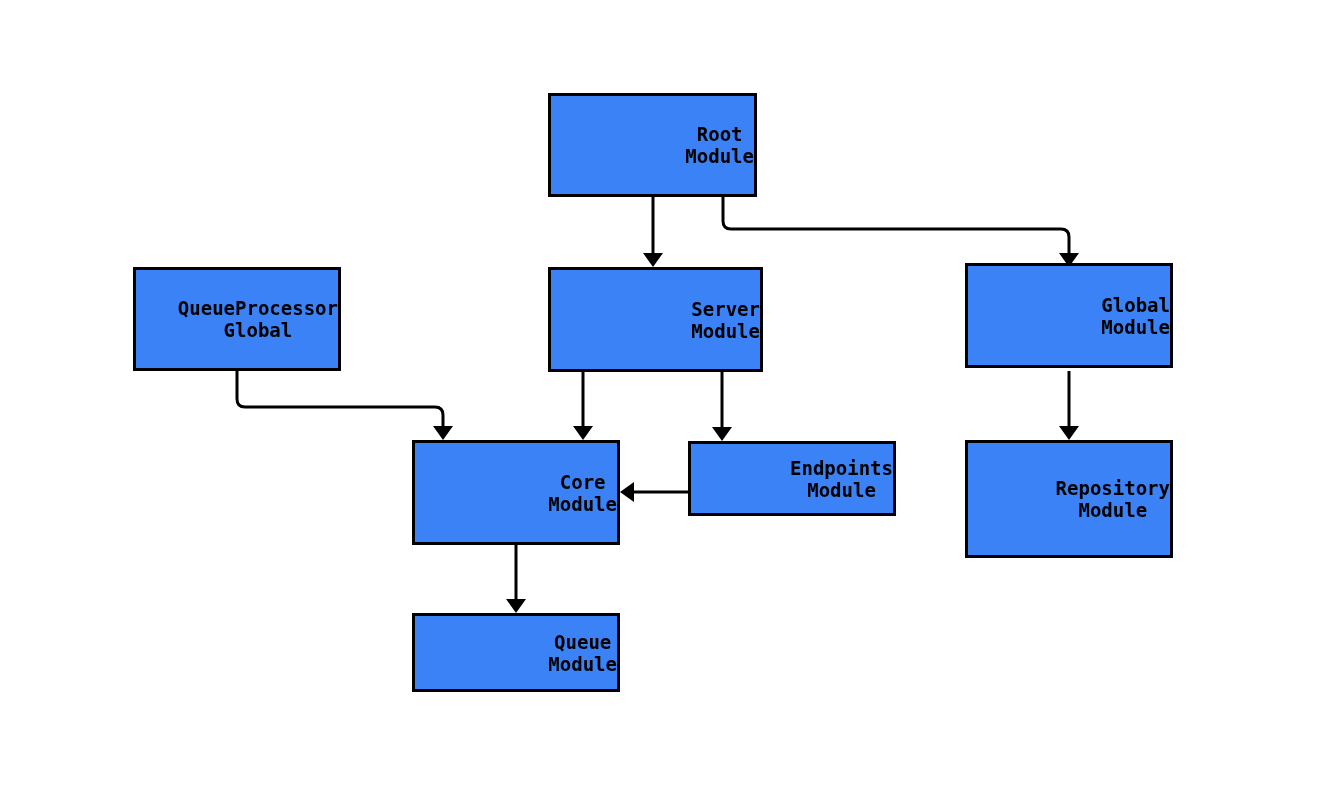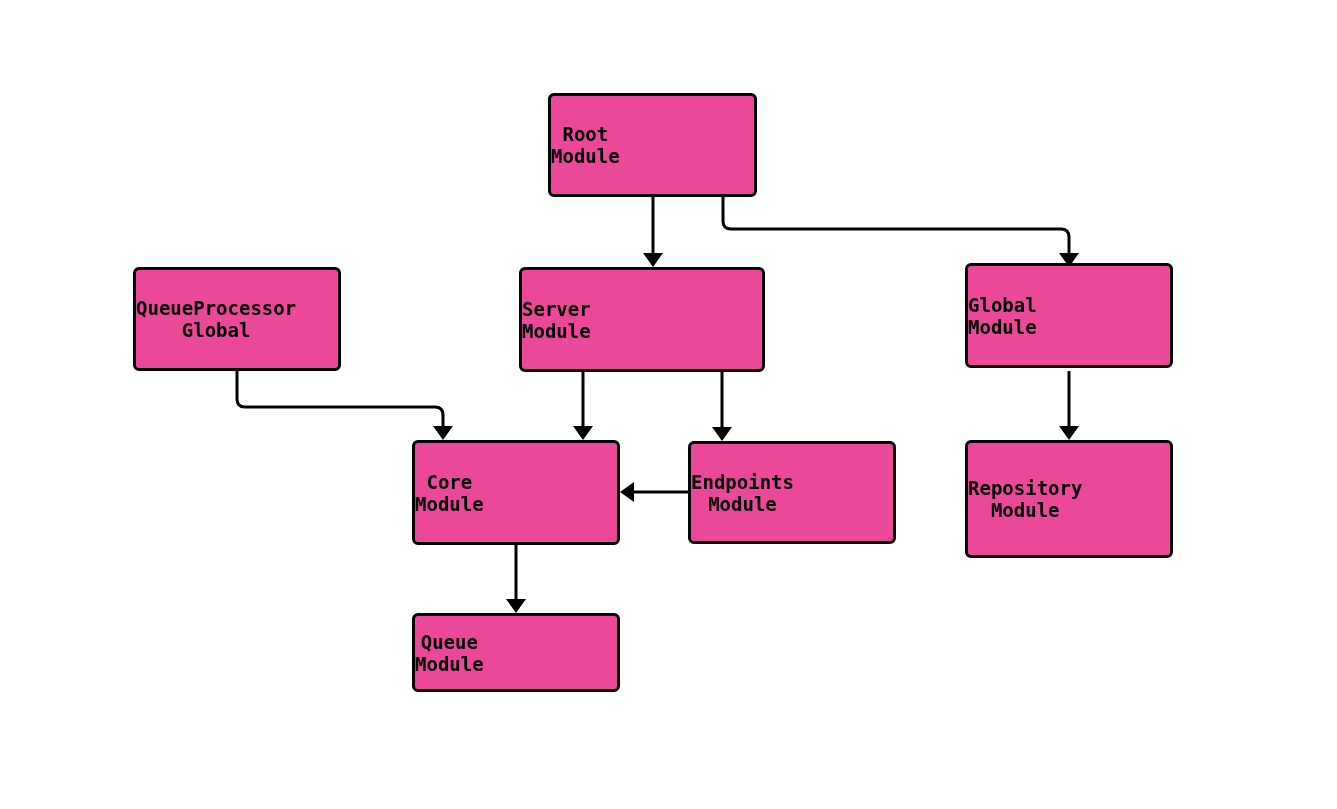--- a/index.html
+++ b/index.html
@@ -21,25 +21,25 @@
     top: 0;
     width: 1337px;
     height: 809px;
   }
   .node {
     position: absolute;
     box-sizing: border-box;
     width: 208px;
     height: 104px;
     border: 3px solid #000000;
-    border-radius: 6px;
-    background: #ec4899;
+    border-radius: 0;
+    background: #3b82f6;
     display: flex;
     align-items: center;
-    justify-content: flex-start;
+    justify-content: flex-end;
   }
   .node-label {
     font-family: "DejaVu Sans Mono", monospace;
     font-weight: bold;
     font-size: 19px;
     line-height: 22px;
     color: #000000;
     text-align: center;
     white-space: pre-line;
   }
@@ -83,36 +83,36 @@
   <div class="node" style="left:548px; top:93px; width:209px;">
     <span class="node-label">Root
 Module</span>
   </div>
 
   <div class="node" style="left:133px; top:267px;">
     <span class="node-label">QueueProcessor
 Global</span>
   </div>
 
-  <div class="node" style="left:519px; top:267px; width:246px; height:105px;">
+  <div class="node" style="left:548px; top:267px; width:215px; height:105px;">
     <span class="node-label">Server
 Module</span>
   </div>
 
   <div class="node" style="left:965px; top:263px; height:105px;">
     <span class="node-label">Global
 Module</span>
   </div>
 
   <div class="node" style="left:412px; top:440px; height:105px;">
     <span class="node-label">Core
 Module</span>
   </div>
 
-  <div class="node" style="left:688px; top:441px; height:103px;">
+  <div class="node" style="left:688px; top:441px; height:75px;">
     <span class="node-label">Endpoints
 Module</span>
   </div>
 
   <div class="node" style="left:965px; top:440px; height:118px;">
     <span class="node-label">Repository
 Module</span>
   </div>
 
   <div class="node" style="left:412px; top:613px; height:79px;">

